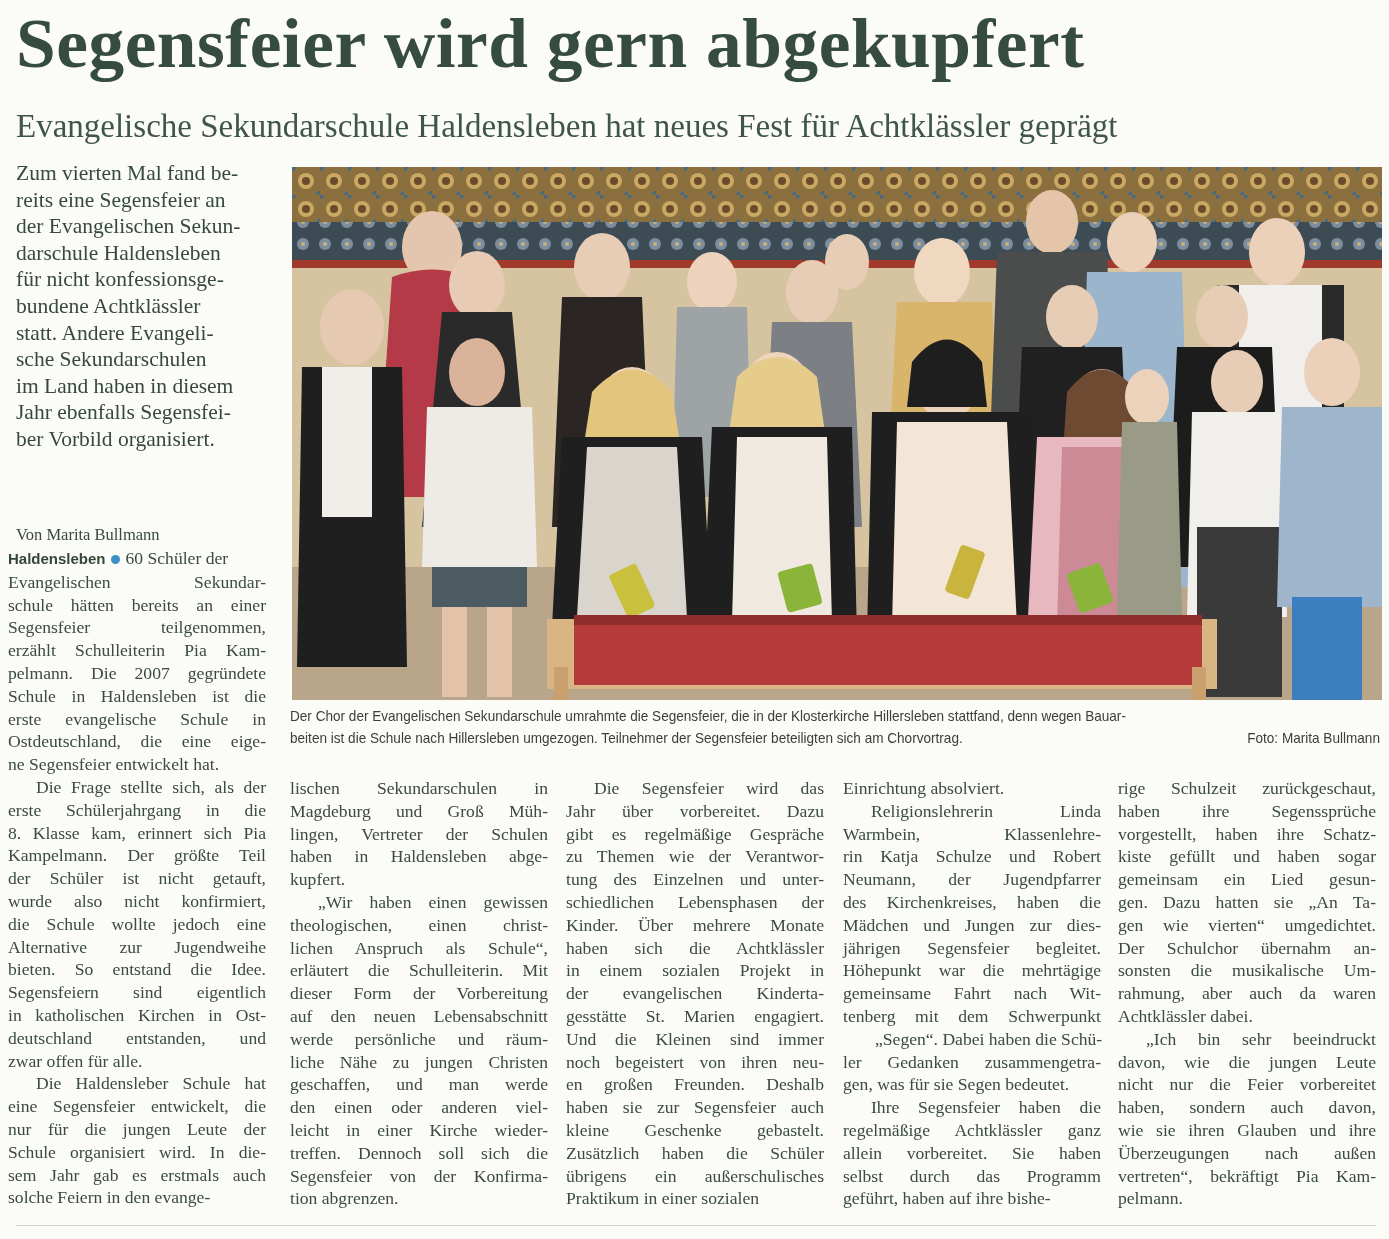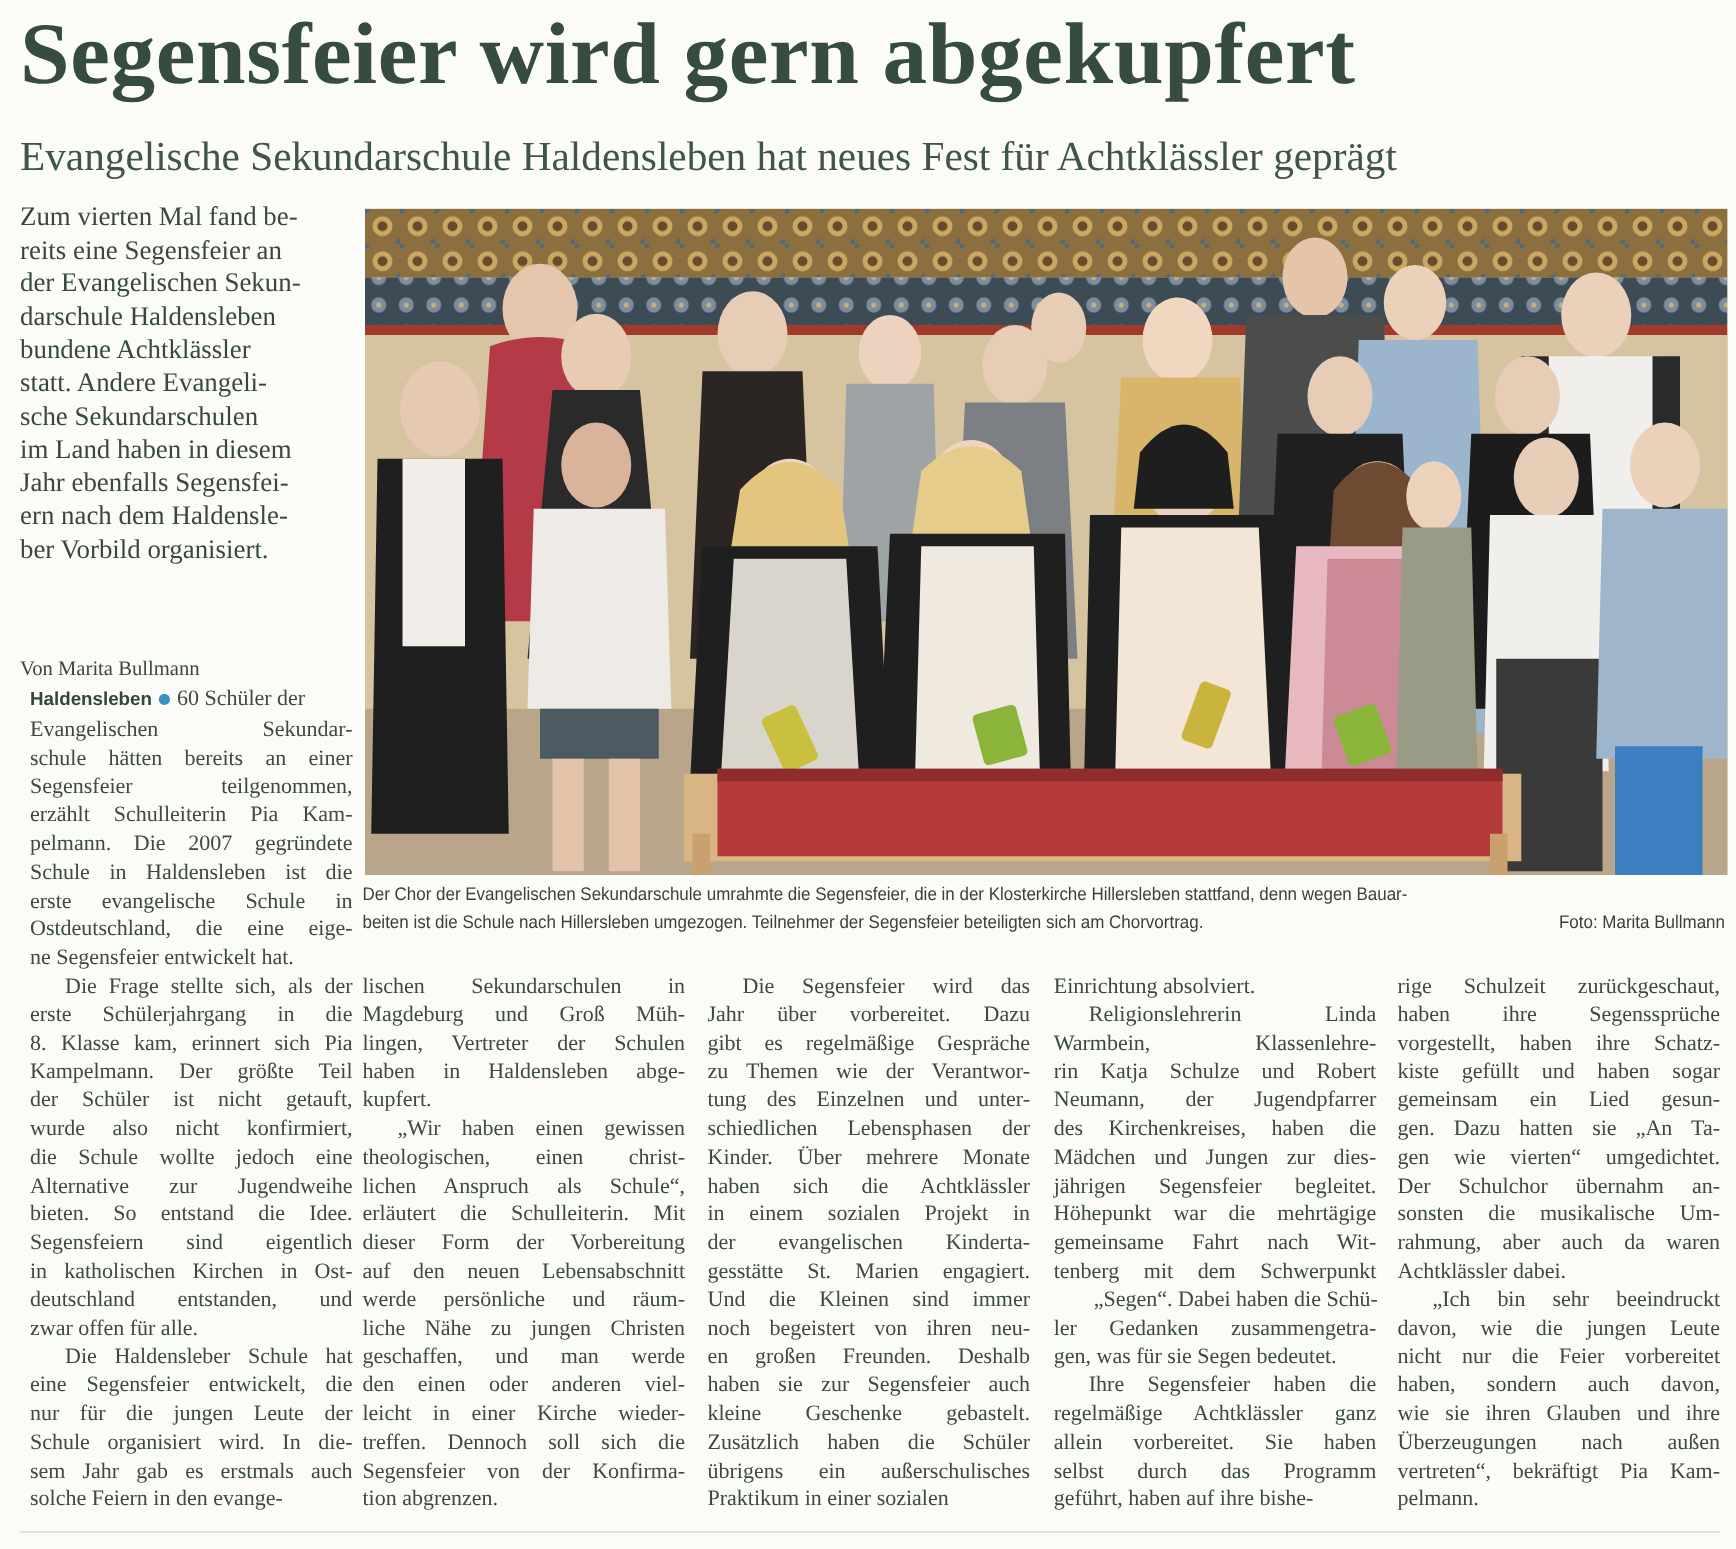--- a/index.html
+++ b/index.html
@@ -73,26 +73,26 @@
 <body>
 
 <h1 class="headline" style="margin:0;">Segensfeier wird gern abgekupfert</h1>
 <h2 class="subhead" style="margin:0;font-weight:normal;">Evangelische Sekundarschule Haldensleben hat neues Fest für Achtklässler geprägt</h2>
 
 <div class="lead" id="lead">
     <div>Zum vierten Mal fand be-</div>
     <div>reits eine Segensfeier an</div>
     <div>der Evangelischen Sekun-</div>
     <div>darschule Haldensleben</div>
+    <div>für nicht konfessionsge-</div>
     <div>bundene Achtklässler</div>
     <div>statt. Andere Evangeli-</div>
     <div>sche Sekundarschulen</div>
     <div>im Land haben in diesem</div>
     <div>Jahr ebenfalls Segensfei-</div>
-    <div>ern nach dem Haldensle-</div>
     <div>ber Vorbild organisiert.</div>
   </div>
 
 <div class="photo">
   <svg width="1090" height="533" viewBox="0 0 1090 533" xmlns="http://www.w3.org/2000/svg">
     <defs>
       <pattern id="orn" width="28" height="28" patternUnits="userSpaceOnUse">
         <rect width="28" height="28" fill="#8b6f3e"></rect>
         <circle cx="14" cy="14" r="8" fill="#c9a863"></circle>
         <circle cx="14" cy="14" r="4" fill="#6a4a2a"></circle>
@@ -194,21 +194,21 @@
 </div>
 
 <div class="caption">
   <div>Der Chor der Evangelischen Sekundarschule umrahmte die Segensfeier, die in der Klosterkirche Hillersleben stattfand, denn wegen Bauar-</div>
   <div>beiten ist die Schule nach Hillersleben umgezogen. Teilnehmer der Segensfeier beteiligten sich am Chorvortrag.</div>
   <span class="credit">Foto: Marita Bullmann</span>
 </div>
 
 <div class="byline">Von Marita Bullmann</div>
 
-<div class="col" id="col0" style="left:24px; top:547px; width:258px;">
+<div class="col" id="col0" style="left:8px; top:547px; width:258px;">
     <div>
       <div style="text-align: justify; text-align-last: left; white-space: nowrap;"><span class="dateline">Haldensleben</span><span class="dot"></span><span>60 Schüler der</span></div>
       <div style="text-align: justify; text-align-last: justify; white-space: nowrap;">Evangelischen Sekundar-</div>
       <div style="text-align: justify; text-align-last: justify; white-space: nowrap;">schule hätten bereits an einer</div>
       <div style="text-align: justify; text-align-last: justify; white-space: nowrap;">Segensfeier teilgenommen,</div>
       <div style="text-align: justify; text-align-last: justify; white-space: nowrap;">erzählt Schulleiterin Pia Kam-</div>
       <div style="text-align: justify; text-align-last: justify; white-space: nowrap;">pelmann. Die 2007 gegründete</div>
       <div style="text-align: justify; text-align-last: justify; white-space: nowrap;">Schule in Haldensleben ist die</div>
       <div style="text-align: justify; text-align-last: justify; white-space: nowrap;">erste evangelische Schule in</div>
       <div style="text-align: justify; text-align-last: justify; white-space: nowrap;">Ostdeutschland, die eine eige-</div>

